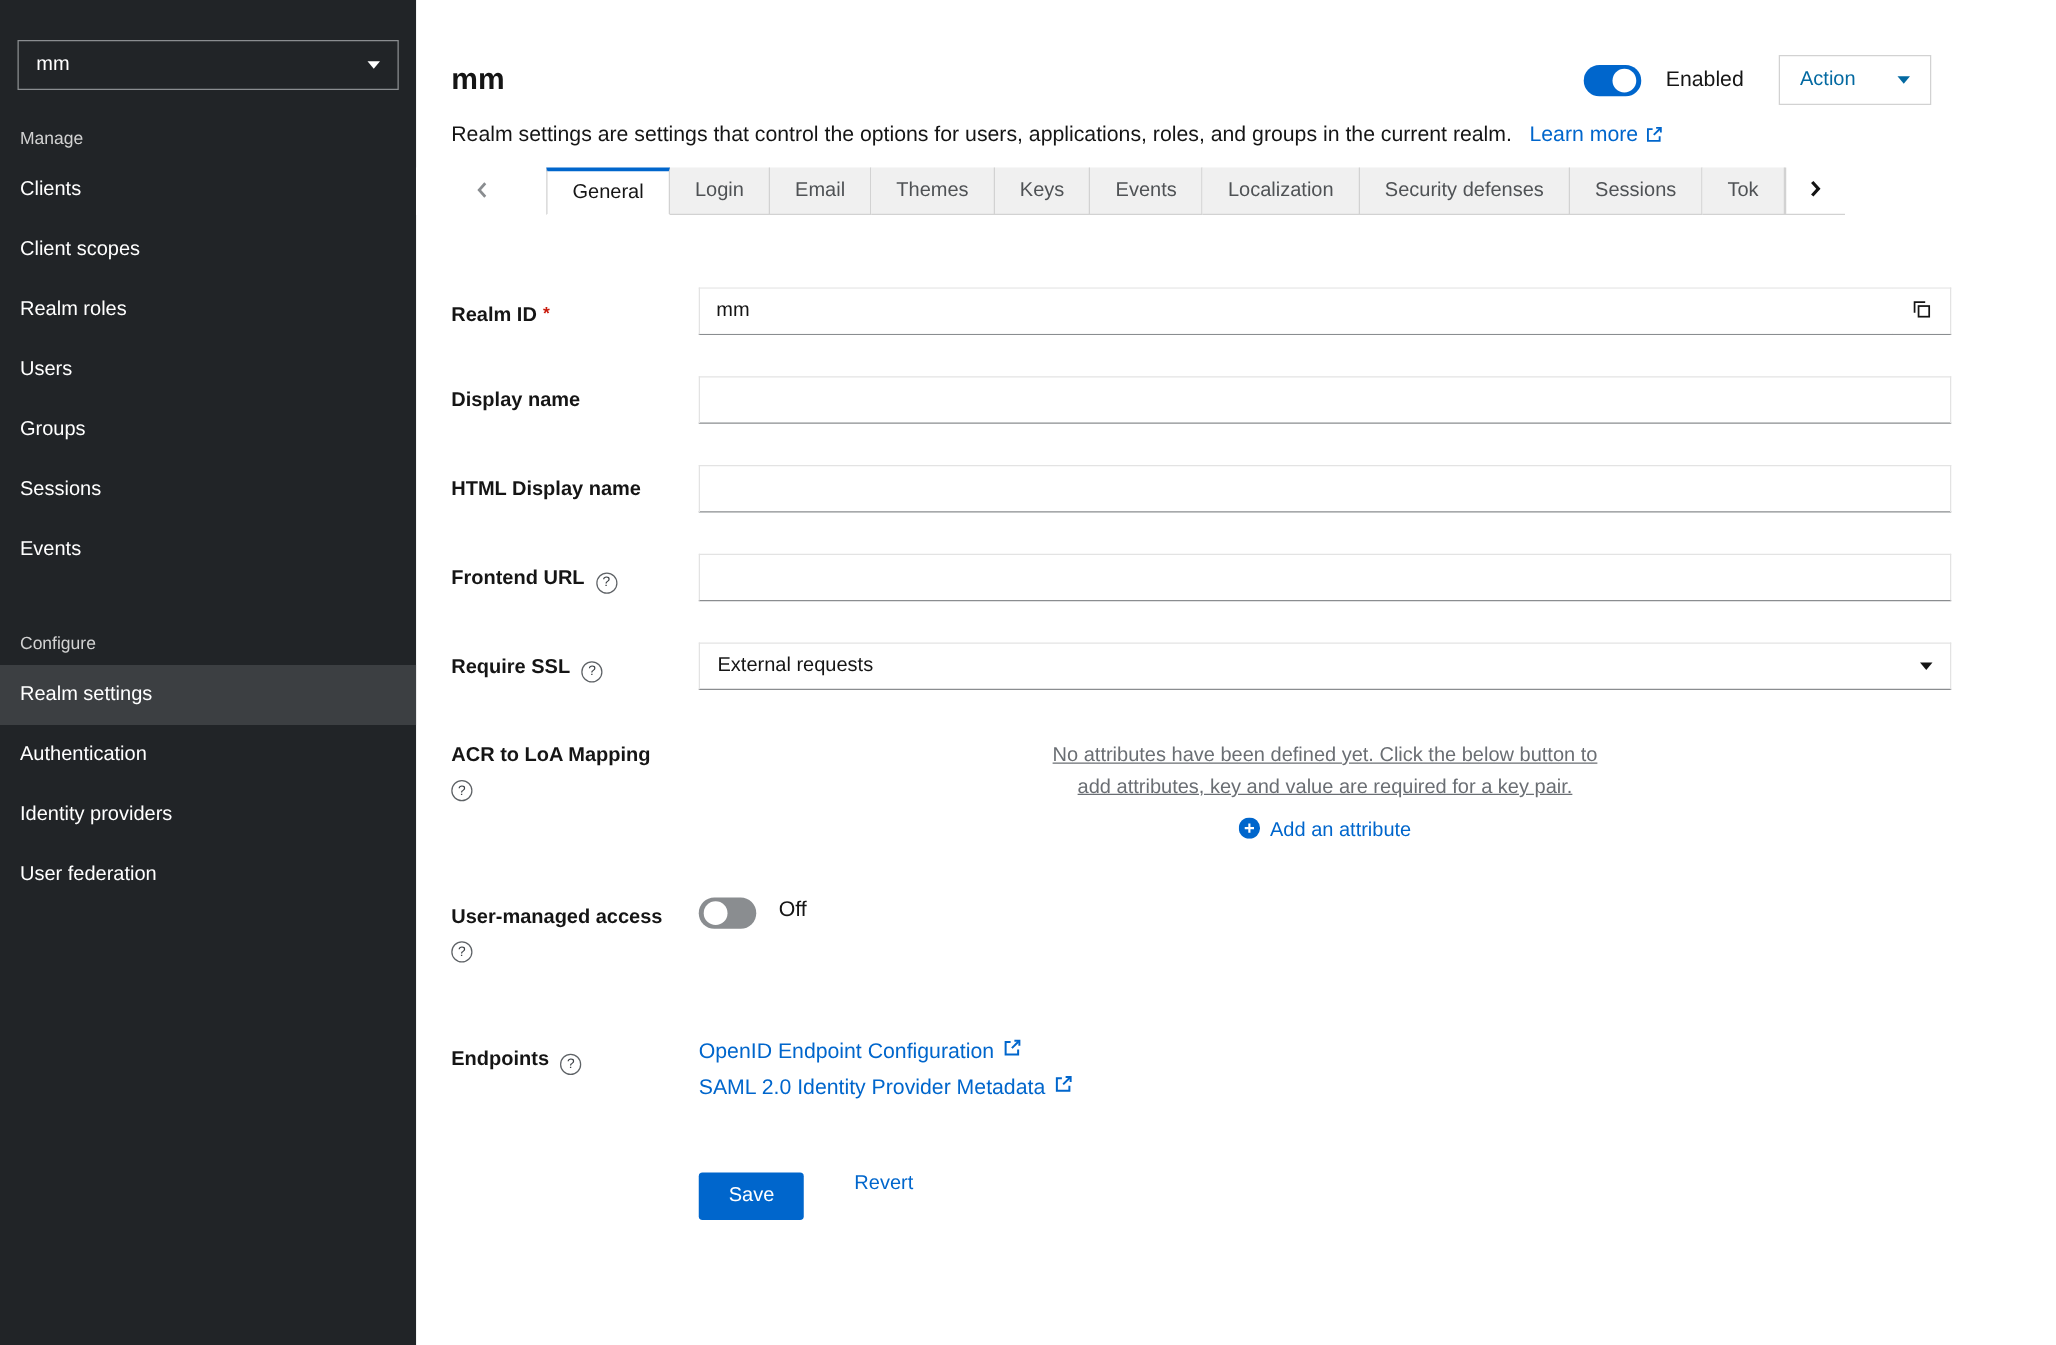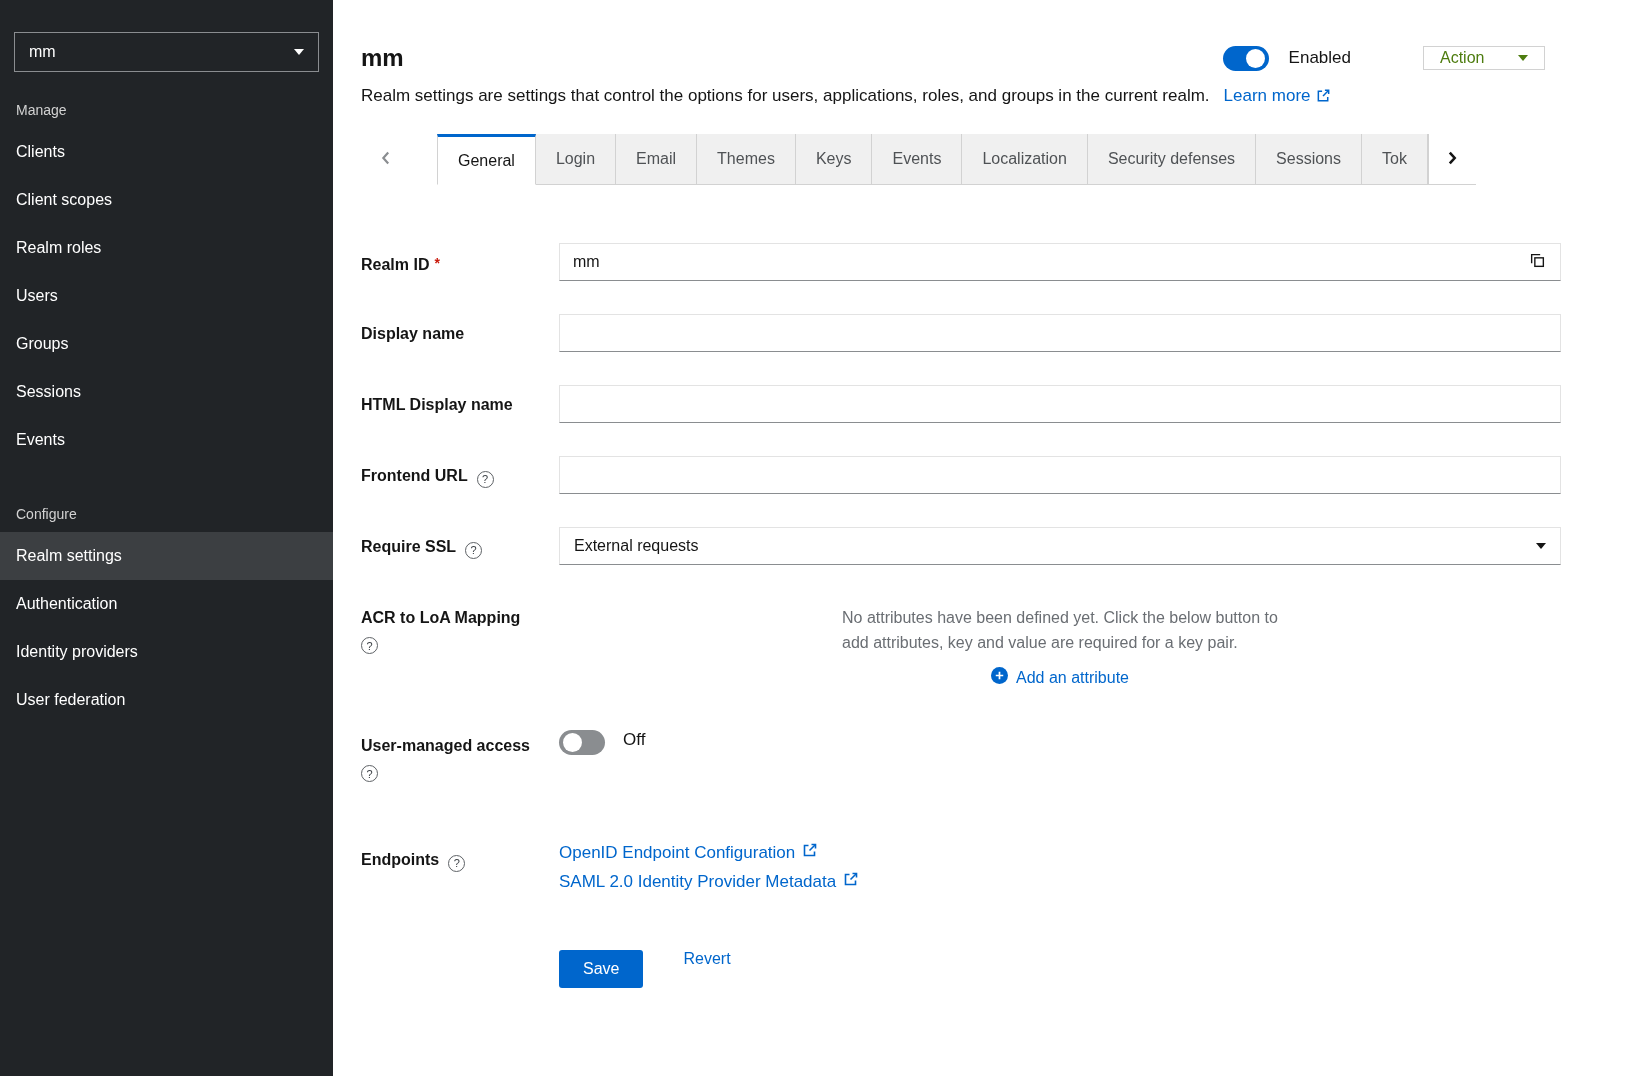--- a/index.html
+++ b/index.html
@@ -24,29 +24,29 @@
   .header { padding:44px 100px 0 28px; display:flex; align-items:center; }
   .page-title { font-size:24px; font-weight:700; }
   .header-right { margin-left:auto; display:flex; align-items:center; }
   .toggle { width:46px; height:25px; border-radius:14px; position:relative; cursor:pointer; border:0; flex-shrink:0; }
   .toggle.on { background:#0066cc; }
   .toggle.off { background:#8a8d90; }
   .toggle .knob { width:19px; height:19px; background:#fff; border-radius:50%; position:absolute; top:3px; }
   .toggle.on .knob { right:4px; }
   .toggle.off .knob { left:4px; }
   .enabled-label { font-size:17px; margin-left:20px; }
-  .action-btn { margin-left:72px; height:24px; min-width:122px; background:#fff; border:1px solid #d2d2d2;
+  .action-btn { margin-left:28px; height:40px; min-width:122px; background:#fff; border:1px solid #d2d2d2;
     display:flex; align-items:center; justify-content:space-between; padding:0 16px; font-size:16px;
-    color:#4d7c0f; cursor:pointer; font-family:inherit; }
+    color:#0369a1; cursor:pointer; font-family:inherit; }
   .description { padding:12px 100px 0 28px; font-size:17px; line-height:24px; }
   .description .link { color:#0066cc; text-decoration:none; cursor:pointer; margin-left:14px; white-space:nowrap; }
   .ext-icon { display:inline-block; vertical-align:-2px; margin-left:5px; }
 
   
-  .tabs { margin-top:24px; display:flex; height:51px; align-items:stretch; }
+  .tabs { margin-top:12px; display:flex; height:38px; align-items:stretch; }
   .tab-scroll { border:0; background:#fff; display:flex; align-items:center; justify-content:center; cursor:pointer; }
   .tab-scroll.left { width:104px; }
   .tab-scroll.right { width:48px; border-left:1px solid #d2d2d2; border-bottom:1px solid #d2d2d2; }
   .tab { display:flex; align-items:center; padding:0 20px; font-size:16px; background:#f0f0f0; color:#4f5255;
     border:0; border-right:1px solid #d2d2d2; border-bottom:1px solid #d2d2d2; cursor:pointer; font-family:inherit; white-space:nowrap; }
   .tab.active { background:#fff; color:#151515; border-top:3px solid #0066cc; border-left:1px solid #d2d2d2;
     border-bottom:1px solid #fff; }
 
   
   .form { padding:58px 84px 0 28px; }
@@ -60,22 +60,22 @@
   .help.block { display:inline-flex; margin:8px 0 0 0; }
   .text-input { width:100%; height:38px; border:1px solid #e3e3e3; border-bottom:1px solid #8a8d90;
     padding:0 13px; font-size:16px; color:#151515; font-family:inherit; background:#fff; }
   .input-group { display:flex; align-items:stretch; border:1px solid #e3e3e3; border-bottom:1px solid #8a8d90; height:38px; }
   .input-group .text-input { border:0; height:100%; flex:1; min-width:0; }
   .icon-btn { width:46px; background:#fff; border:0; display:flex; align-items:center; justify-content:center; cursor:pointer; }
   .select { height:38px; border:1px solid #e3e3e3; border-bottom:1px solid #8a8d90; display:flex;
     align-items:center; justify-content:space-between; padding:0 14px; font-size:16px; cursor:pointer; background:#fff; }
   .select .caret-down { color:#151515; }
 
-  .empty-state { text-align:left; max-width:436px; margin:0 auto; color:#6a6e73; font-size:16px;
-    line-height:25px; padding-top:7px; }
+  .empty-state { text-align:center; max-width:436px; margin:0 auto; color:#6a6e73; font-size:16px;
+    line-height:25px; padding-top:7px;text-decoration:underline; }
   .add-attr { margin:12px auto 0 auto; display:flex; justify-content:center; align-items:center; gap:8px;
     color:#0066cc; font-size:16px; cursor:pointer; background:none; border:0; font-family:inherit; }
 
   .uma-control { display:flex; align-items:flex-start; padding-top:4px; }
   .uma-state { font-size:17px; color:#151515; margin-left:18px; }
 
   .endpoint-link { display:inline-flex; align-items:flex-start; color:#0066cc; font-size:17px; line-height:22px;
     margin-bottom:7px; cursor:pointer; text-decoration:none; }
   .endpoint-link svg { margin-left:7px; }
   .endpoints-col { display:flex; flex-direction:column; align-items:flex-start; padding-top:2px; }

